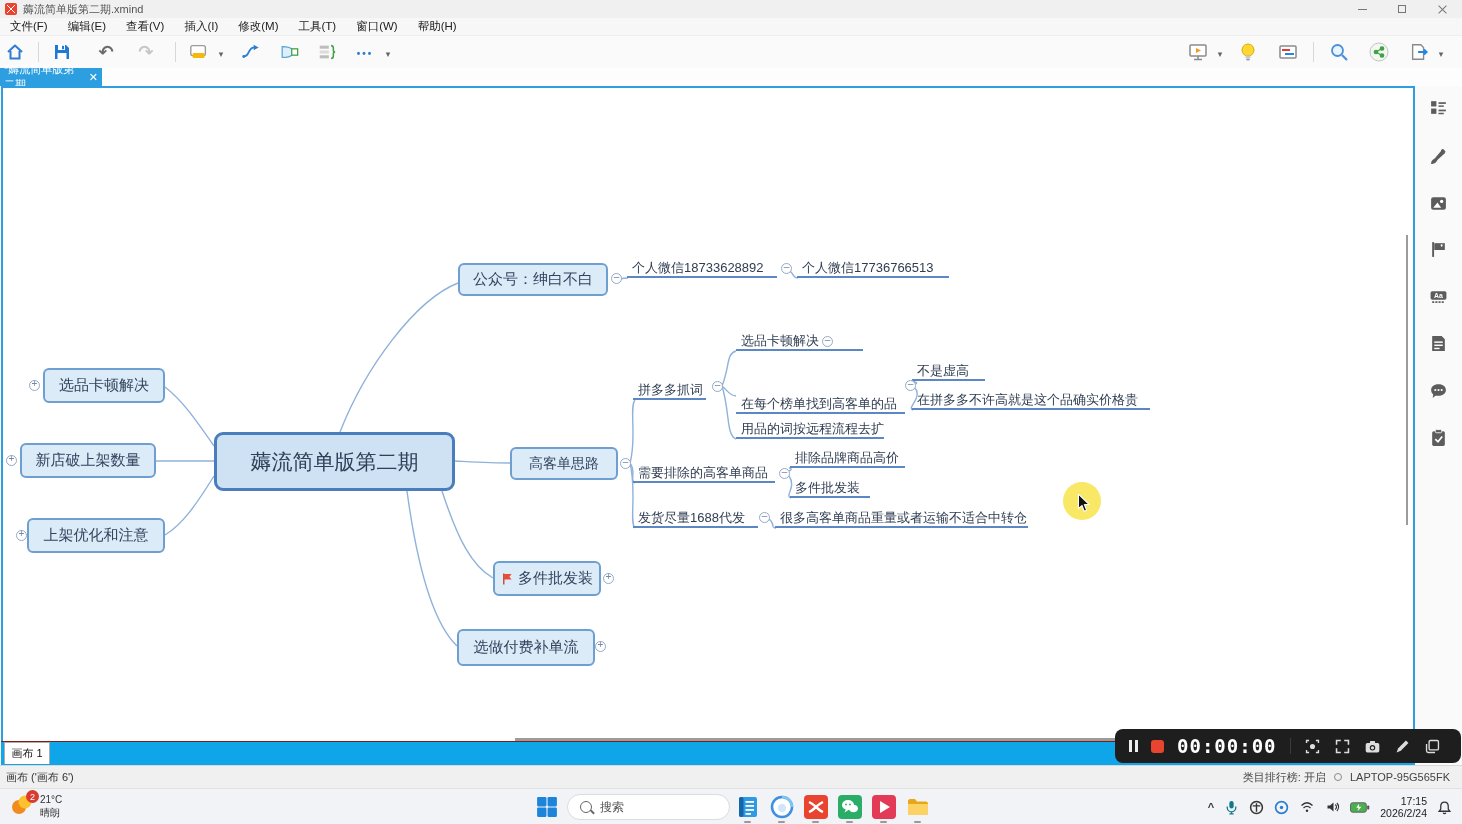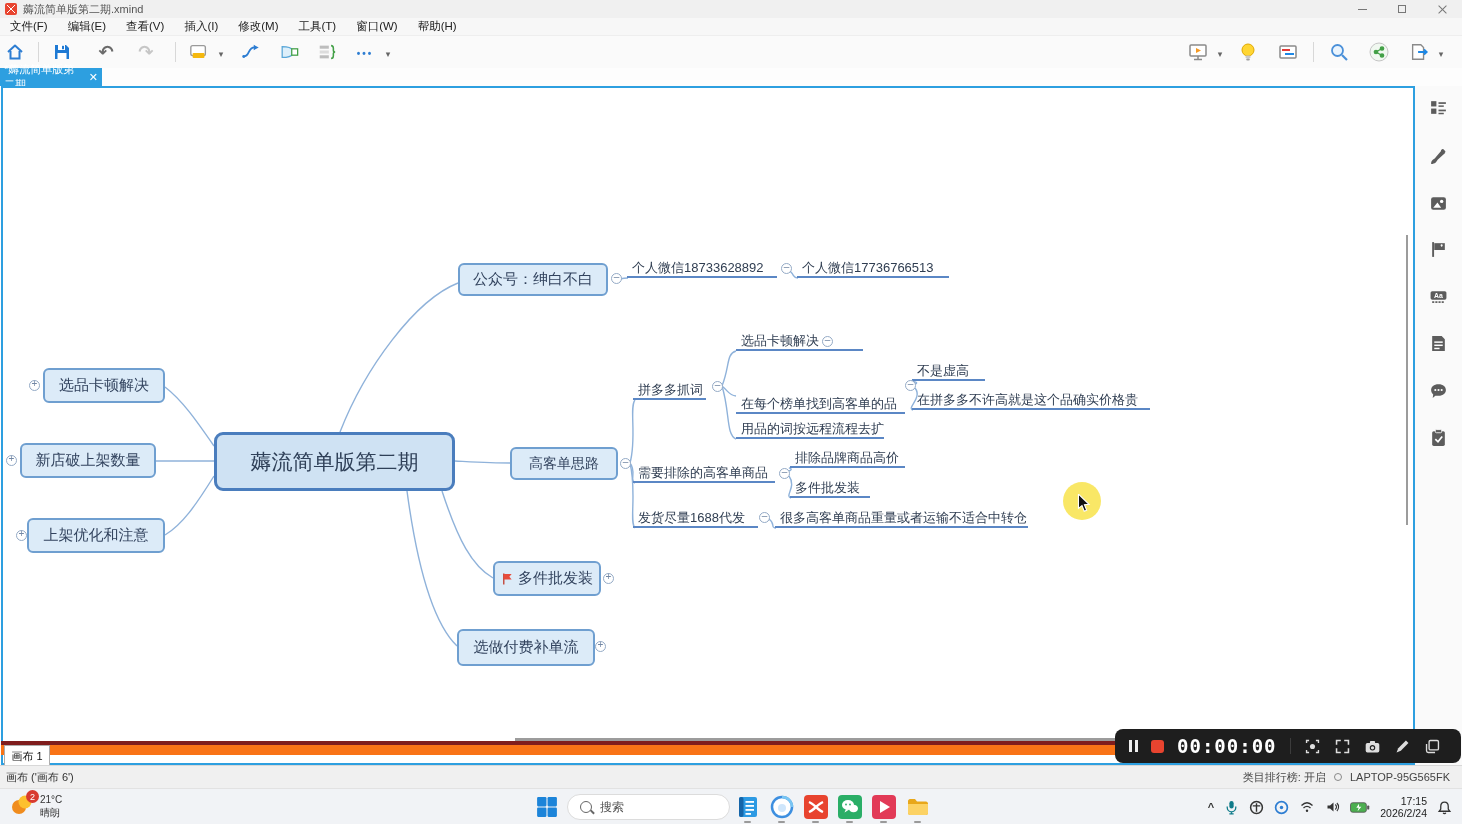--- a/index.html
+++ b/index.html
@@ -43,22 +43,22 @@
 
   
   .doc-tabbar { position:absolute; left:0; top:68px; width:1462px; height:18px; background:#fdfdfd; }
   .doc-tab { position:absolute; left:0; top:0; width:102px; height:18px; background:#2d9fe0; color:#fff;
     font-size:11px; display:flex; align-items:center; padding:0 4px; gap:12px; }
   .doc-tab-close { font-size:11px; color:#fff; margin-left:auto; }
 
   
   .editor { position:absolute; left:1px; top:86px; width:1414px; height:679px;
     border:2px solid #2d9fe0; background:#fff; }
-  .sheet-strip { position:absolute; left:1px; top:741px; width:1412px; height:14px; background:#f97316;
-    border-top:4px solid #7f1d1d; }
+  .sheet-strip { position:absolute; left:1px; top:741px; width:1412px; height:24px; background:#0ea5e9;
+    border-top:1px solid #7f1d1d; }
   .sheet-tab { position:absolute; left:3px; top:0px; width:46px; height:22px; background:#fff;
     border:1px solid #adadad; border-bottom:none; font-size:11px; color:#111;
     display:flex; align-items:center; justify-content:center; }
   .vscroll { position:absolute; left:1406px; top:235px; width:2px; height:290px; background:#9c9c9c; }
   .hscroll { position:absolute; left:515px; top:738px; width:942px; height:3px; background:#9c9c9c; z-index:5; }
 
   
   .rail { position:absolute; left:1415px; top:86px; width:47px; height:679px; background:#fafafa; }
   .rail-ic { position:absolute; left:14px; width:19px; height:19px; }
   .rail-ic svg { width:19px; height:19px; }

